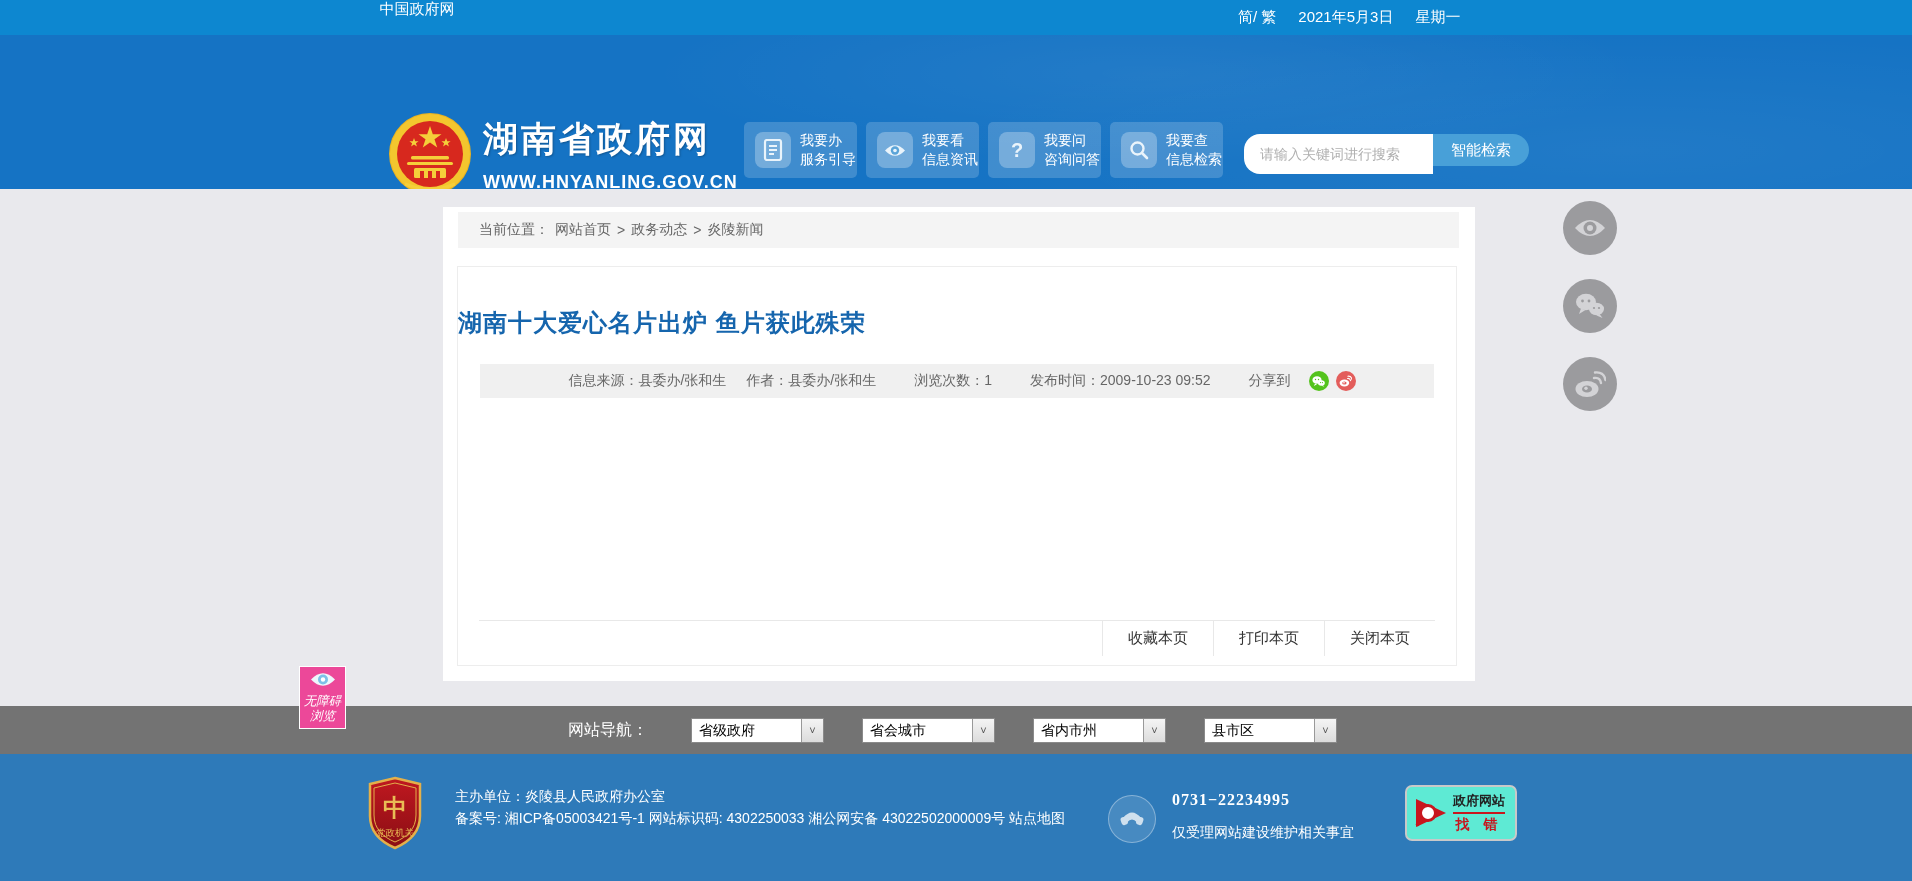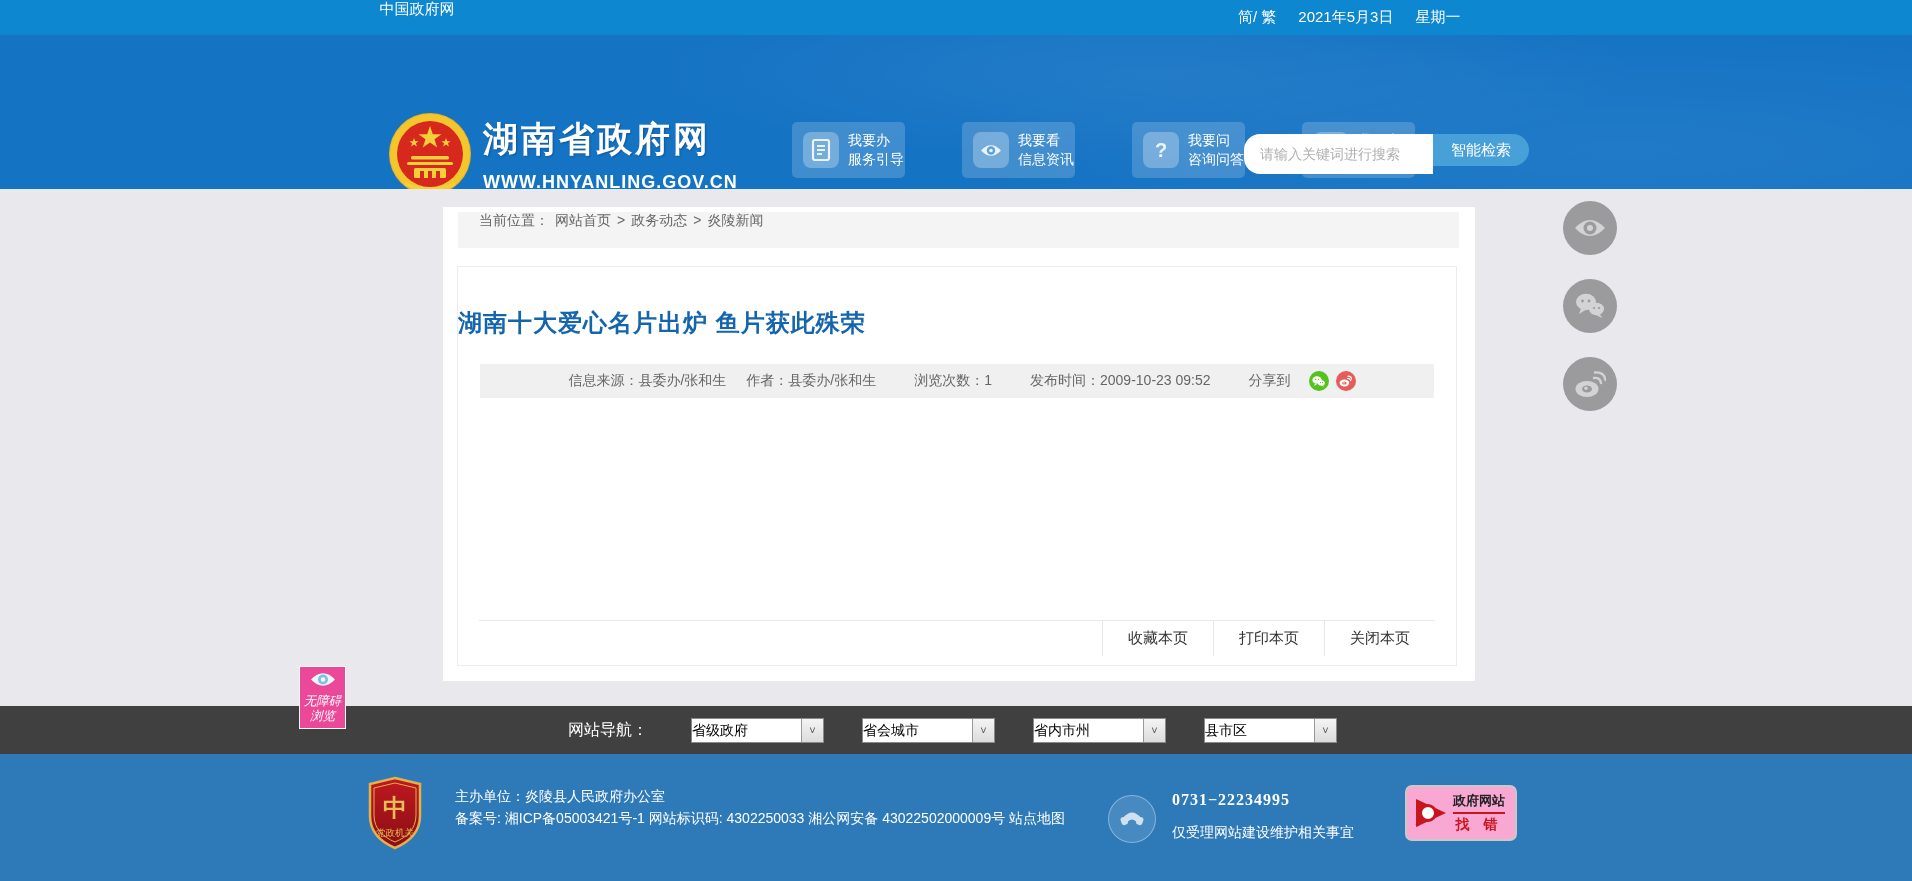--- a/index.html
+++ b/index.html
@@ -17,68 +17,68 @@
   .header { position:absolute; left:0; top:35px; width:1912px; height:154px; background:#1573c4;
     background-image:radial-gradient(ellipse 500px 90px at 60% 25%, rgba(255,255,255,0.06), transparent),
                      radial-gradient(ellipse 700px 120px at 85% 75%, rgba(255,255,255,0.05), transparent); }
   .logo-group { position:absolute; left:387px; top:75px; display:flex; cursor:pointer; }
   .emblem { width:86px; height:90px; }
   .site-text { margin-left:10px; padding-top:6px; }
   .site-name { color:#fff; font-size:35px; font-weight:bold; letter-spacing:3px; text-shadow:1px 1px 2px rgba(0,0,0,0.25); }
   .site-url { color:#fff; font-size:18px; font-weight:bold; letter-spacing:1px; margin-top:9px; }
 
   .quick-buttons { position:absolute; left:744px; top:87px; display:flex; gap:9px; }
-  .qbtn { width:113px; height:56px; background:rgba(255,255,255,0.18); border-radius:5px; display:flex; align-items:center; cursor:pointer;margin-left:48px; }
+  .qbtn { width:113px; height:56px; background:rgba(255,255,255,0.18); border-radius:5px; display:flex; align-items:center; cursor:pointer; }
   .qb-icon { width:36px; height:36px; margin-left:11px; background:rgba(255,255,255,0.28); border-radius:8px; display:flex; align-items:center; justify-content:center; color:#eaf4fb; font-size:20px; font-weight:bold; flex:none; }
   .qb-text { margin-left:9px; color:#fff; font-size:14px; line-height:1.35; white-space:nowrap; }
 
   .search-wrap { position:absolute; left:1244px; top:99px; width:285px; height:32px; display:flex; }
   .search-input { width:189px; height:40px; border:none; outline:none; border-radius:16px 0 0 16px; padding:0 12px 0 16px; font-size:14px; color:#333; font-family:inherit; }
   .search-input::placeholder { color:#b0b0b0; }
   .search-btn { width:96px; height:32px; border:none; background:#48a0d8; color:#fff; font-size:15px; border-radius:0 16px 16px 0; cursor:pointer; font-family:inherit; }
 
   
   .main-bg { position:absolute; left:0; top:189px; width:1912px; height:517px; background:#e9e9ed; }
   .content-box { position:absolute; left:443px; top:207px; width:1032px; height:474px; background:#fff; }
 
-  .breadcrumb { position:absolute; left:15px; top:5px; width:1001px; height:36px; background:#f4f4f4; display:flex; align-items:flex-start; padding-left:21px; font-size:14px; color:#666; gap:6px; }
+  .breadcrumb { position:absolute; left:15px; top:5px; width:1001px; height:36px; background:#f4f4f4; display:flex; align-items:center; padding-left:21px; font-size:14px; color:#666; gap:6px; }
   .crumb-link { cursor:pointer; }
 
   .article-box { position:absolute; left:14px; top:59px; width:1000px; height:400px; border:1px solid #ededed; background:#fff; }
   .article-title { margin-top:40px; text-align:left; font-size:24px; font-weight:bold; color:#1565ad; letter-spacing:1px; }
 
   .meta-bar { margin:25px 22px 0 22px; height:34px; background:#f0f0f0; display:flex; align-items:center; justify-content:center; font-size:14px; color:#666; }
   .meta-item { margin:0 10px; white-space:nowrap; }
   .meta-gap { margin-left:28px; }
   .share-icons { display:flex; align-items:center; gap:7px; margin-left:8px; }
   .share-circle { width:20px; height:20px; border-radius:50%; display:flex; align-items:center; justify-content:center; cursor:pointer; }
   .share-wechat { background:#54c31d; }
   .share-weibo { background:#e35d5b; }
 
   .article-body { margin:17px 22px 0 22px; font-size:17px; color:#333; line-height:2.3; }
   .article-body p { text-indent:2em; }
 
   .actions-row { position:absolute; left:21px; right:21px; bottom:9px; border-top:1px solid #e8e8e8; display:flex; justify-content:flex-end; }
   .action-btn { padding:8px 25px; border-left:1px solid #e8e8e8; font-size:15px; color:#333; cursor:pointer; white-space:nowrap; }
 
   
-  .nav-band { position:absolute; left:0; top:706px; width:1912px; height:64px; background:#404040; }
+  .nav-band { position:absolute; left:0; top:706px; width:1912px; height:64px; background:#737373; }
   .nav-label { position:absolute; left:568px; top:0; height:48px; line-height:48px; color:#fff; font-size:16px; }
-  .nav-select { position:absolute; top:12px; width:133px; height:25px; background:#fff; border:1px solid #8a8a8a; font-size:14px; color:#000; line-height:23px; padding-left:0; cursor:pointer; }
+  .nav-select { position:absolute; top:12px; width:133px; height:25px; background:#fff; border:1px solid #8a8a8a; font-size:14px; color:#000; line-height:23px; padding-left:7px; cursor:pointer; }
   .nav-select .arrow-box { position:absolute; right:0; top:0; width:22px; height:23px; background:linear-gradient(#f4f4f4,#dcdcdc); border-left:1px solid #999; display:flex; align-items:center; justify-content:center; color:#555; font-size:11px; }
 
   
   .footer { position:absolute; left:0; top:754px; width:1912px; height:127px; background:#2e7ab9; color:#fff; }
   .footer-emblem { position:absolute; left:366px; top:22px; width:58px; height:74px; cursor:pointer; }
   .footer-info { position:absolute; left:455px; top:32px; font-size:14px; line-height:21.5px; }
   .sitemap-link { cursor:pointer; }
   .phone-circle { position:absolute; left:1108px; top:41px; width:48px; height:48px; border-radius:50%; background:rgba(255,255,255,0.12); border:1px solid rgba(255,255,255,0.35); display:flex; align-items:center; justify-content:center; }
   .phone-number { position:absolute; left:1172px; top:37px; font-family:"Liberation Serif","DejaVu Serif",serif; font-size:16px; font-weight:bold; letter-spacing:1px; }
   .phone-note { position:absolute; left:1172px; top:70px; font-size:14px; }
-  .error-badge { position:absolute; left:1405px; top:31px; width:112px; height:56px; background:#f9a8d4; border:2px solid #c9c9c9; border-radius:7px; display:flex; align-items:center; padding:0 6px; cursor:pointer; }
+  .error-badge { position:absolute; left:1405px; top:31px; width:112px; height:56px; background:#5eead4; border:2px solid #c9c9c9; border-radius:7px; display:flex; align-items:center; padding:0 6px; cursor:pointer; }
   .eb-text { margin-left:4px; text-align:center; }
   .eb-line1 { font-size:13px; font-weight:bold; color:#222; border-bottom:2px solid #c8161e; padding-bottom:2px; white-space:nowrap; }
   .eb-line2 { font-size:14px; font-weight:bold; color:#c8161e; letter-spacing:5px; margin-top:2px; }
 
   
   .float-circle { position:absolute; left:1563px; width:54px; height:54px; border-radius:50%; background:#9b9b9e; display:flex; align-items:center; justify-content:center; cursor:pointer; }
   .fc1 { top:201px; } .fc2 { top:279px; } .fc3 { top:357px; }
 
   .access-float { position:absolute; left:299px; top:666px; width:47px; height:63px; background:#ec4899; border:1px solid #fff; color:#fff; text-align:center; cursor:pointer; z-index:5;font-style:italic; }
   .access-float .af-text { font-size:12.5px; line-height:15px; margin-top:2px; }

